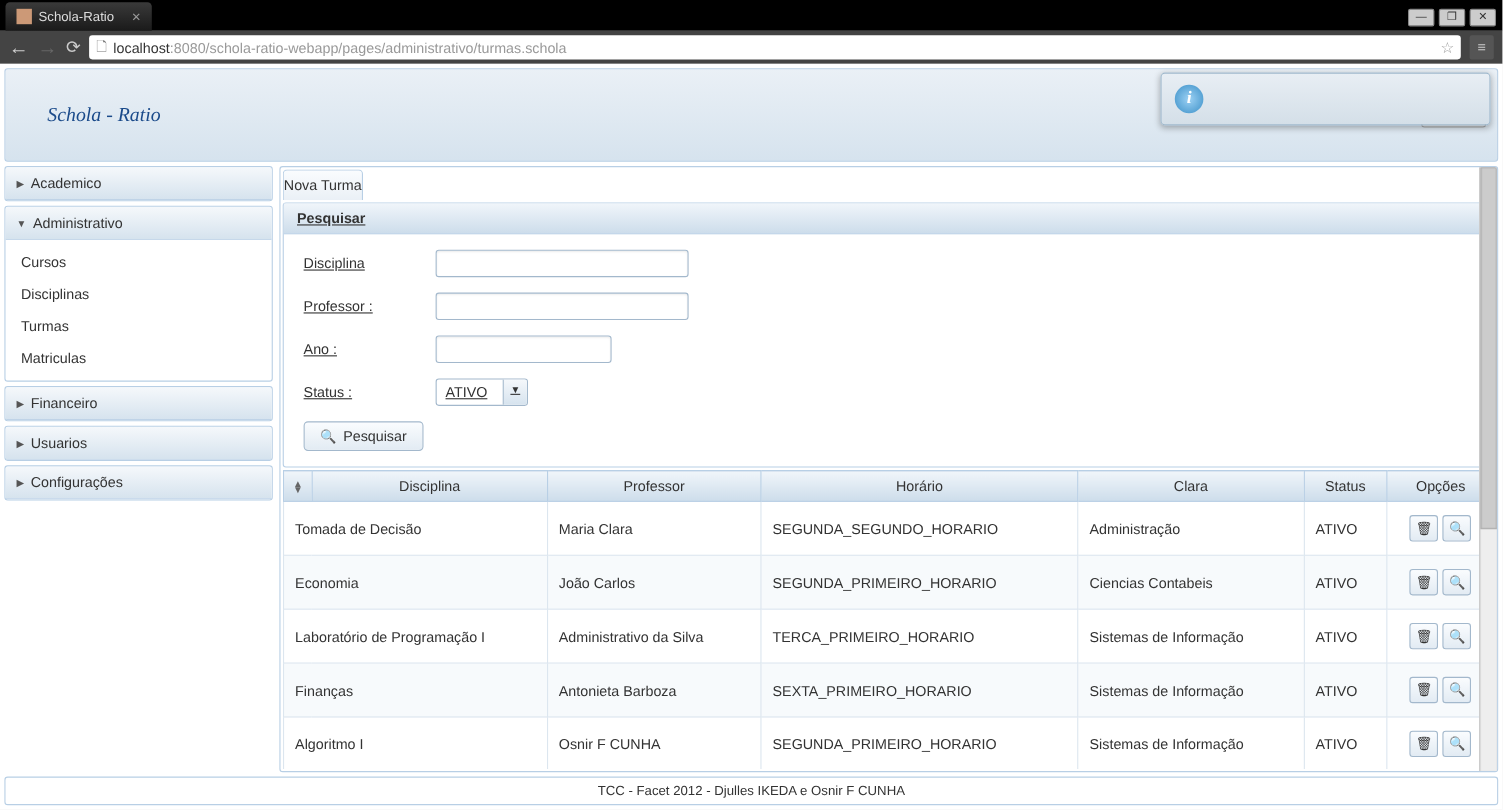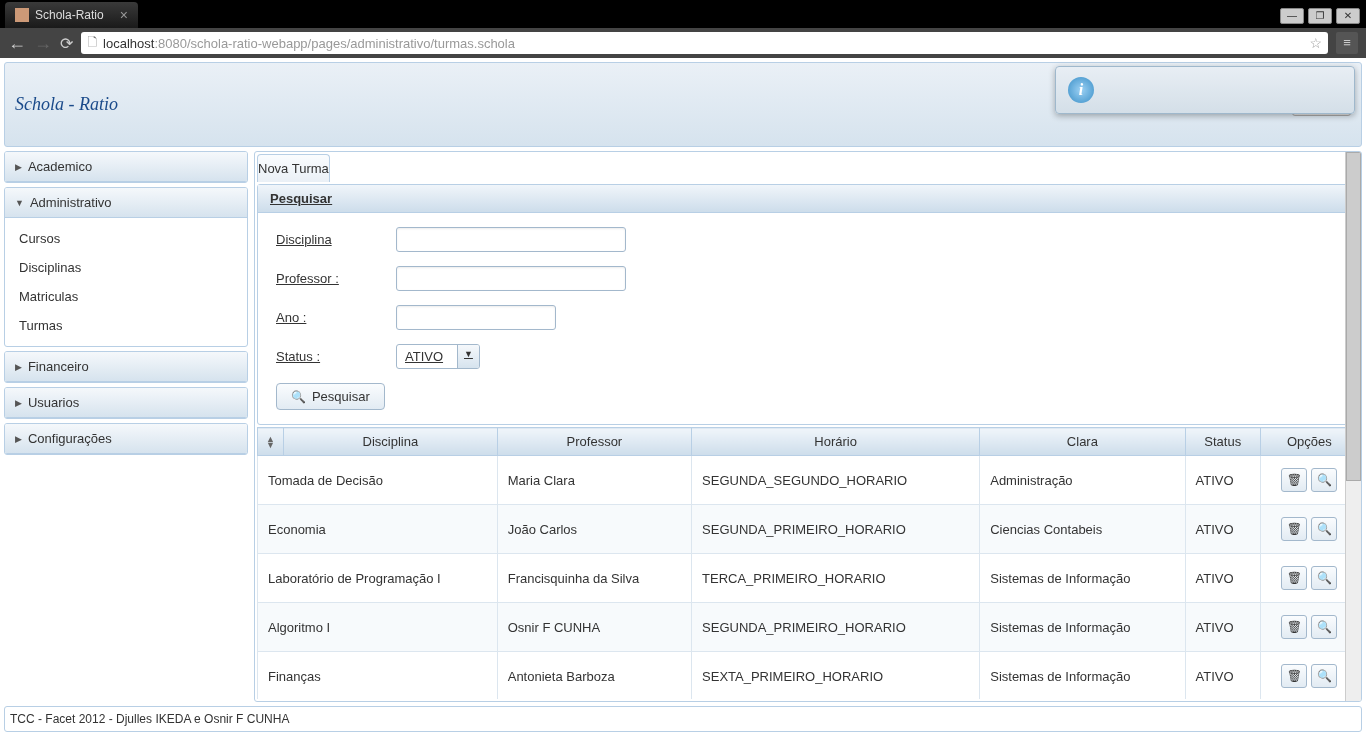--- a/index.html
+++ b/index.html
@@ -23,21 +23,21 @@
 .url-text .host { color: #333; }
 .url-text .port { color: #999; }
 .url-text .path { color: #999; }
 .star { color: #999; margin-left: auto; font-size: 14px; cursor: pointer; }
 .menu-btn { width: 22px; height: 22px; background: #555; color: #ccc; text-align: center; line-height: 22px; border-radius: 2px; cursor: pointer; }
 
 
 .viewport { background: #fff; height: calc(736px - 58px); display: flex; flex-direction: column; position: relative; overflow: hidden; }
 
 .app-header { background: linear-gradient(#eaf0f6,#d6e3ee); border: 1px solid #b8cfe5; margin: 4px; border-radius: 3px; height: 85px; position: relative; display: flex; align-items: center; padding: 0 10px; }
-.logo { font-family: 'Comic Sans MS', cursive; font-style: italic; color: #1a4a8a; font-size: 18px; position: relative; }
+.logo { font-family: 'Comic Sans MS', cursive; font-style: italic; color: #1a4a8a; font-size: 18px; position: relative; margin-left: 28px; }
 .logo-img { width: 80px; height: 30px; background: #e6d088; border-radius: 40px 40px 10px 10px; position: absolute; top: 20px; left: 25px; z-index: -1; opacity: 0.8; }
 .header-right { margin-left: auto; display: flex; align-items: center; gap: 10px; color: #555; font-size: 12px; }
 .logout-btn { border: 1px solid #aaa; background: linear-gradient(#fafafa,#e5e5e5); padding: 3px 10px; border-radius: 3px; cursor: pointer; font-size: 12px; }
 
 
 .toast { position: absolute; top: 3px; right: 6px; width: 300px; background: linear-gradient(#e8eef4,#d4dfe8); border: 1px solid #9fb8cc; border-radius: 4px; padding: 10px 12px; box-shadow: 0 2px 6px rgba(0,0,0,0.3); display: flex; gap: 10px; align-items: flex-start; z-index: 10; }
 .toast .info-icon { width: 26px; height: 26px; border-radius: 50%; background: radial-gradient(#9cd1f4,#3a8fc7); color: #fff; font-family: Georgia, serif; font-style: italic; font-weight: bold; text-align: center; line-height: 26px; font-size: 16px; flex-shrink: 0; }
 .toast-msg { font-size: 12px; color: #333; }
 .toast-msg .title { font-weight: bold; margin-bottom: 3px; }
 
@@ -71,21 +71,21 @@
 .table-wrap { flex: 1; overflow: auto; margin: 0 2px 2px 2px; }
 table { width: 100%; border-collapse: collapse; font-size: 13px; }
 thead th { background: linear-gradient(#f0f5fa,#cdddeb); border: 1px solid #b8cfe5; padding: 6px 8px; font-weight: normal; color: #333; text-align: center; }
 thead th.sort { width: 18px; }
 thead th.sort .sorter { font-size: 9px; color: #666; line-height: 6px; }
 tbody td { border: 1px solid #dce6ef; padding: 12px 10px; color: #333; }
 tbody tr:nth-child(even) { background: #f7fafc; }
 .opt-btns { display: flex; gap: 4px; justify-content: center; }
 .icon-btn { background: linear-gradient(#fafcfe,#e2ebf3); border: 1px solid #a3b8cc; border-radius: 3px; width: 26px; height: 24px; display: inline-flex; align-items: center; justify-content: center; font-size: 12px; cursor: pointer; }
 
-.footer { background: #fff; border: 1px solid #b8cfe5; margin: 0 4px 4px 4px; border-radius: 3px; padding: 5px; text-align: left; font-size: 12px; color: #333; }
+.footer { background: #fff; border: 1px solid #b8cfe5; margin: 0 4px 4px 4px; border-radius: 3px; padding: 5px; text-align: center; font-size: 12px; color: #333; }
 
 .vscroll { position: absolute; right: 0; top: 0; bottom: 0; width: 16px; background: #eee; border-left: 1px solid #ccc; }
 .vscroll .thumb { position: absolute; top: 0; height: 60%; width: 100%; background: #ccc; border: 1px solid #aaa; }
 </style>
 </head>
 <body>
 
 <div class="browser-chrome">
   <div class="tab">
     <span class="favicon"></span>
@@ -138,22 +138,22 @@
         </div>
       </div>
       <div class="accordion">
         <div class="acc-header">
           <span class="arrow">▼</span>
           <span>Administrativo</span>
         </div>
         <div class="acc-body">
           <div class="acc-item">Cursos</div>
           <div class="acc-item">Disciplinas</div>
+          <div class="acc-item">Turmas</div>
           <div class="acc-item">Matriculas</div>
-          <div class="acc-item">Turmas</div>
         </div>
       </div>
       <div class="accordion">
         <div class="acc-header">
           <span class="arrow">▶</span>
           <span>Financeiro</span>
         </div>
       </div>
       <div class="accordion">
         <div class="acc-header">
@@ -248,22 +248,39 @@
                       <span>🗑</span>
                     </span>
                     <span class="icon-btn">
                       <span>🔍</span>
                     </span>
                   </div>
                 </td>
               </tr>
               <tr>
                 <td colspan="2">Laboratório de Programação I</td>
-                <td>Francisquinha da Silva</td>
+                <td>Administrativo da Silva</td>
                 <td>TERCA_PRIMEIRO_HORARIO</td>
+                <td>Sistemas de Informação</td>
+                <td>ATIVO</td>
+                <td>
+                  <div class="opt-btns">
+                    <span class="icon-btn">
+                      <span>🗑</span>
+                    </span>
+                    <span class="icon-btn">
+                      <span>🔍</span>
+                    </span>
+                  </div>
+                </td>
+              </tr>
+              <tr>
+                <td colspan="2">Finanças</td>
+                <td>Antonieta Barboza</td>
+                <td>SEXTA_PRIMEIRO_HORARIO</td>
                 <td>Sistemas de Informação</td>
                 <td>ATIVO</td>
                 <td>
                   <div class="opt-btns">
                     <span class="icon-btn">
                       <span>🗑</span>
                     </span>
                     <span class="icon-btn">
                       <span>🔍</span>
                     </span>
@@ -280,37 +297,20 @@
                   <div class="opt-btns">
                     <span class="icon-btn">
                       <span>🗑</span>
                     </span>
                     <span class="icon-btn">
                       <span>🔍</span>
                     </span>
                   </div>
                 </td>
               </tr>
-              <tr>
-                <td colspan="2">Finanças</td>
-                <td>Antonieta Barboza</td>
-                <td>SEXTA_PRIMEIRO_HORARIO</td>
-                <td>Sistemas de Informação</td>
-                <td>ATIVO</td>
-                <td>
-                  <div class="opt-btns">
-                    <span class="icon-btn">
-                      <span>🗑</span>
-                    </span>
-                    <span class="icon-btn">
-                      <span>🔍</span>
-                    </span>
-                  </div>
-                </td>
-              </tr>
             </tbody>
         </table>
       </div>
 
       <div class="vscroll">
           <div class="thumb"></div>
         </div>
     </div>
   </div>
 

